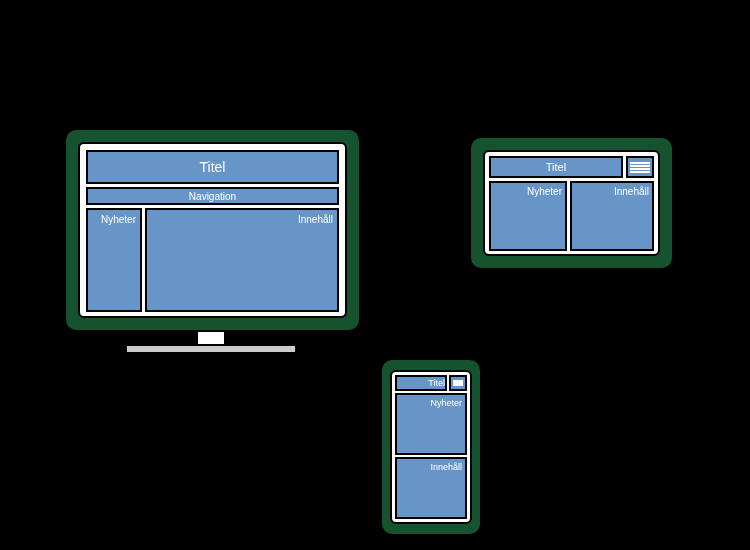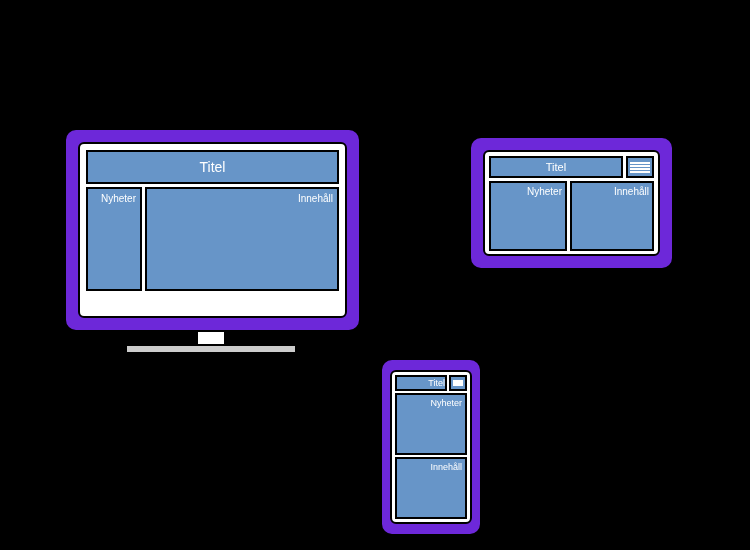--- a/index.html
+++ b/index.html
@@ -5,21 +5,21 @@
     * { box-sizing: border-box; margin: 0; padding: 0; }
     body {
       width: 750px;
       height: 550px;
       background: #000;
       position: relative;
       font-family: Arial, sans-serif;
     }
     .device {
       position: absolute;
-      background: #6d28d9;
+      background: #14532d;
       border: 2px solid #000;
       border-radius: 12px;
     }
     .screen {
       background: #fff;
       border: 2px solid #000;
       border-radius: 6px;
       padding: 6px;
     }
     .box {
@@ -92,20 +92,23 @@
     .phone .content { width: 100%; height: 62px; margin-top: 2px; align-items: flex-start; padding: 3px; font-size: 9px; }
   </style>
 </head>
 <body>
 
 <div class="device monitor">
   <div class="screen">
     <div class="box hdr">
       <span>Titel</span>
     </div>
+    <div class="box nav">
+      <span>Navigation</span>
+    </div>
     <div class="row">
       <div class="box news">
         <span>Nyheter</span>
       </div>
       <div class="box content">
         <span>Innehåll</span>
       </div>
     </div>
   </div>
 </div>

